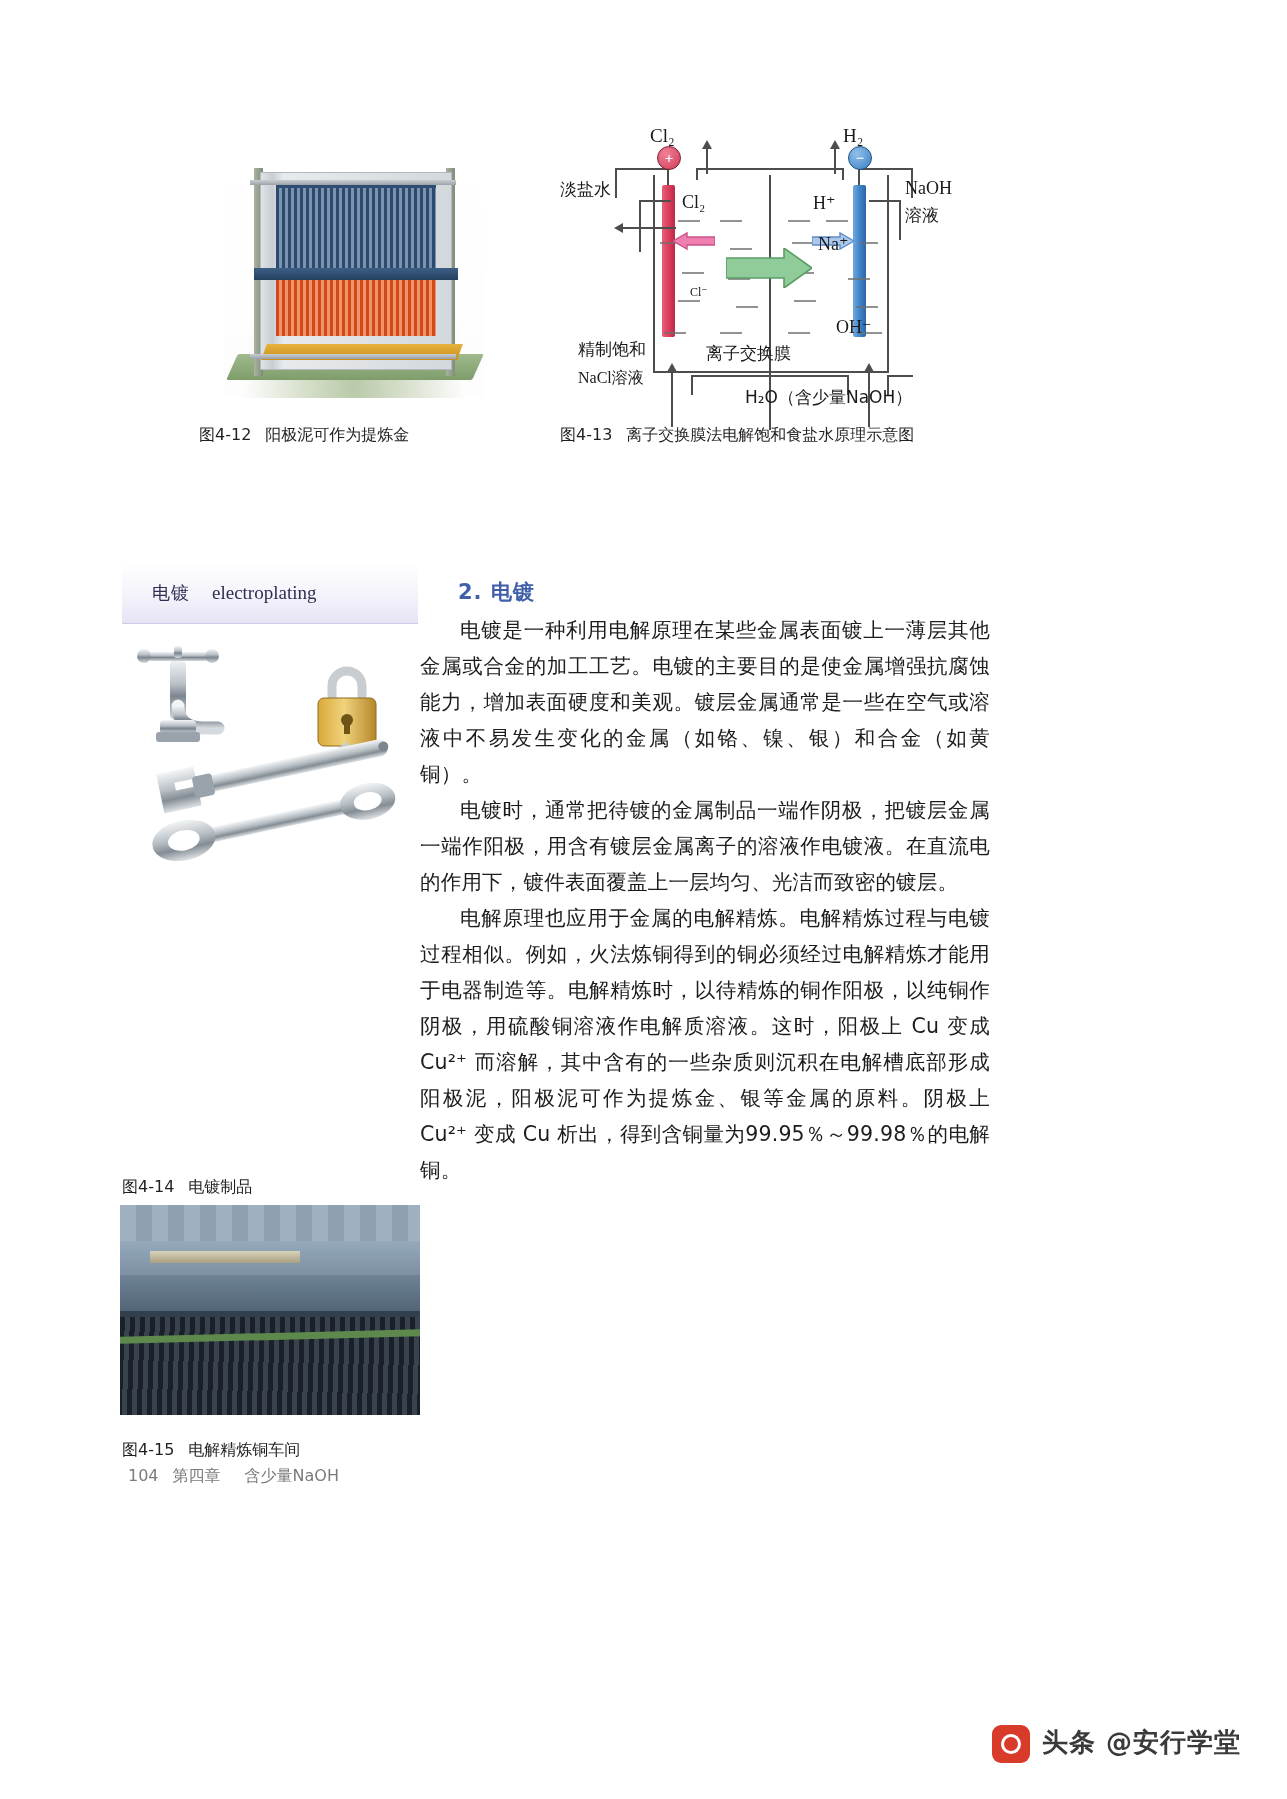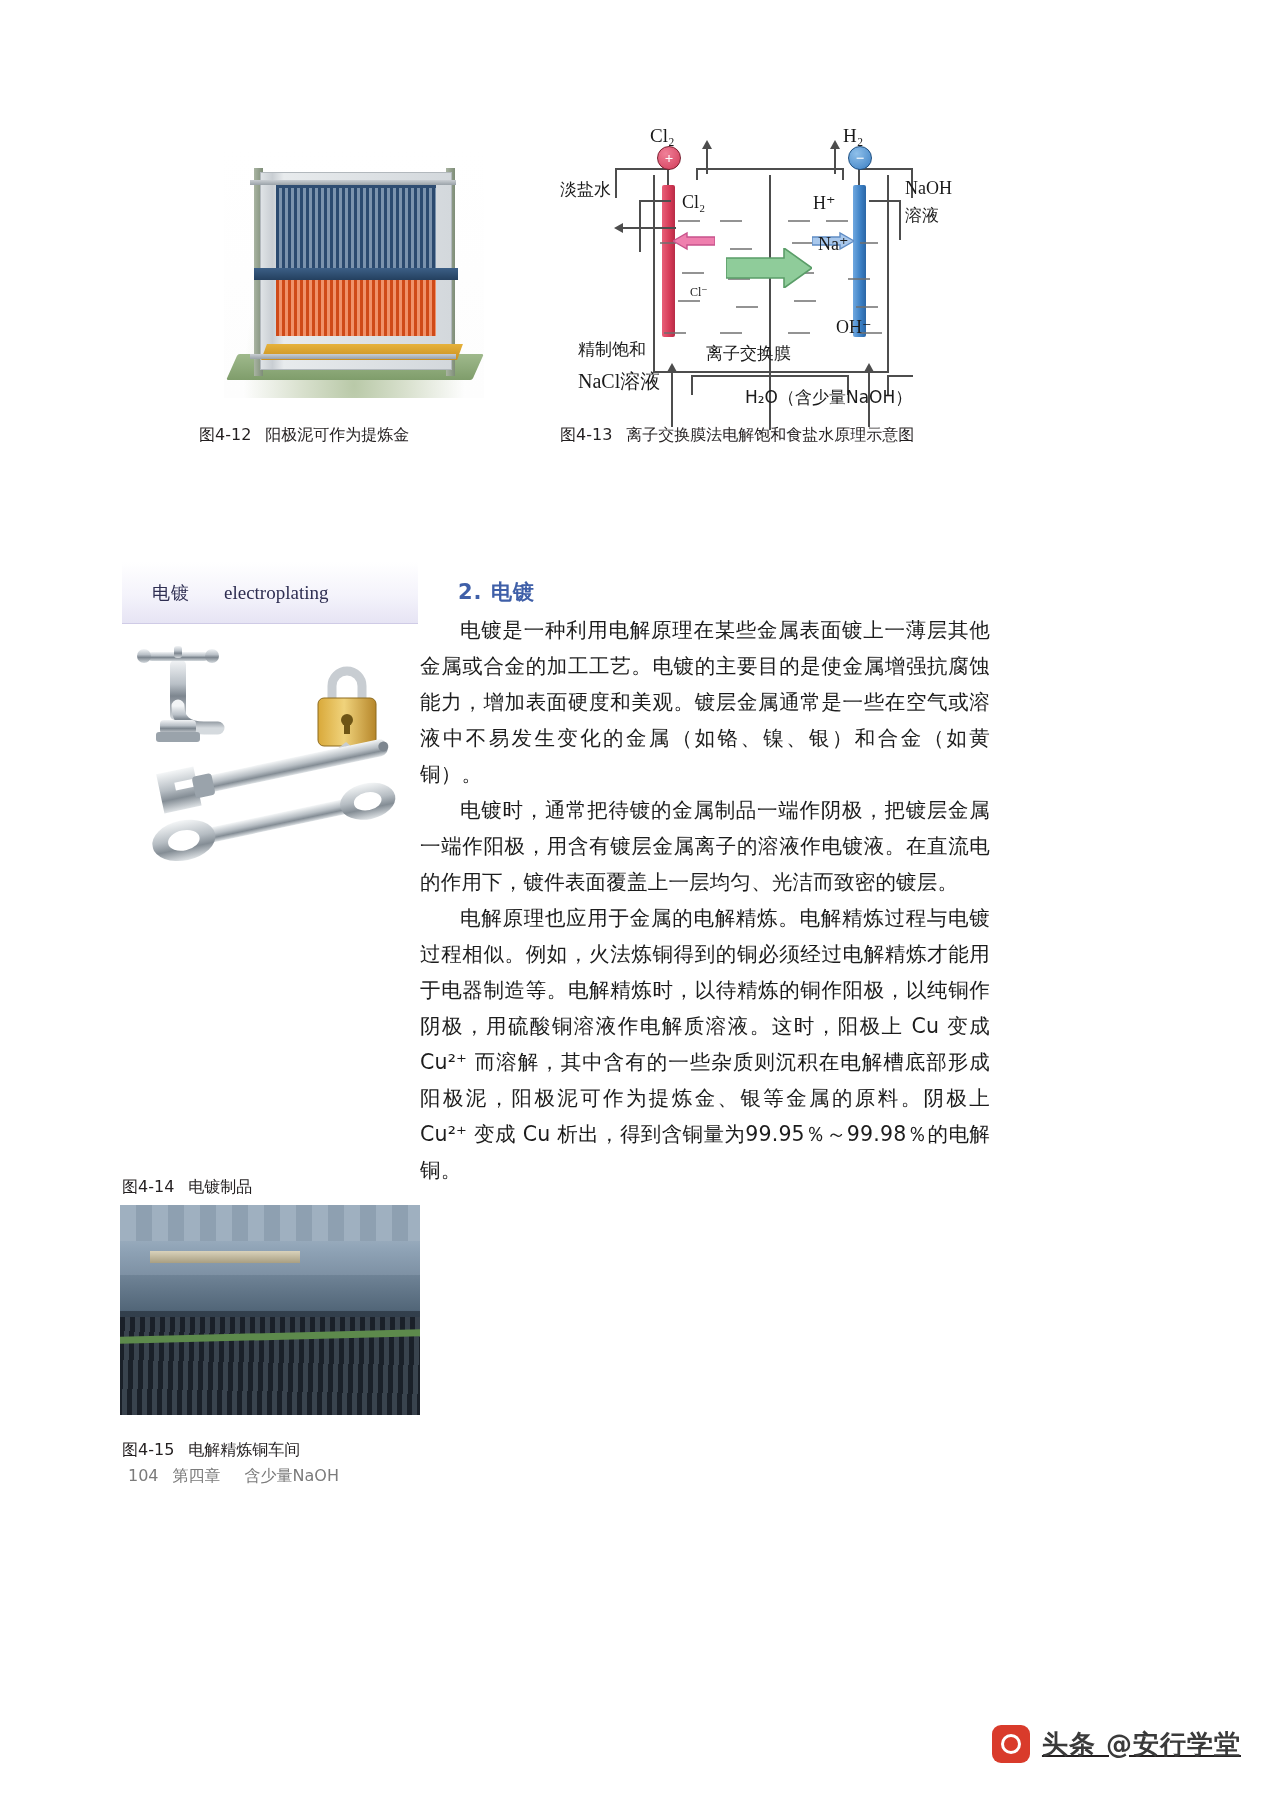--- a/index.html
+++ b/index.html
@@ -113,21 +113,21 @@
     position:absolute;font-size:16px;color:#231f20;white-space:nowrap;
     font-family:"DejaVu Sans","Liberation Sans",sans-serif;
   }
   .cap .num{letter-spacing:0px;}
   .cap .gap{display:inline-block;width:14px;}
   .vocab{
     width:296px;height:62px;
     background:linear-gradient(180deg,#ffffff 0%,#f4f3fb 55%,#e6e4f4 100%);
     border-bottom:1px solid #cfcbe6;
     display:flex;align-items:center;
-    box-sizing:border-box;padding-left:30px;gap:12px;
+    box-sizing:border-box;padding-left:30px;
   }
   .vocab .cn{
     font-family:"DejaVu Sans","Liberation Sans",sans-serif;
     font-size:18px;color:#2e2e52;letter-spacing:1px;
   }
   .vocab .en{
     font-family:"Liberation Serif","DejaVu Serif",serif;
     font-size:19px;color:#2e2e52;margin-left:22px;
   }
 
@@ -182,21 +182,21 @@
     position:absolute;left:128px;top:1466px;
     font-family:"DejaVu Sans","Liberation Sans",sans-serif;
     font-size:16px;color:#7b7b7b;white-space:nowrap;
   }
   .footer .pg{margin-right:14px;}
   .footer .gap2{display:inline-block;width:24px;}
 
   
   .wm{
     position:absolute;right:46px;bottom:36px;
-    display:flex;align-items:center;gap:12px;text-decoration:underline;
+    display:flex;gap:12px;
   }
   .wm-logo{
     width:38px;height:38px;border-radius:9px;
     background:#d93b2b;position:relative;flex:none;
   }
   .wm-logo:before{
     content:"";position:absolute;left:9px;top:9px;width:20px;height:20px;
     border:3px solid #fff;border-radius:50%;box-sizing:border-box;
   }
   .wm-text{
@@ -308,21 +308,21 @@
       <div class="lbl" style="left:283px;top:5px;font-size:19px;">H₂</div>
       <div class="lbl lbl-cn" style="left:0px;top:58px;">淡盐水</div>
       <div class="lbl" style="left:345px;top:58px;font-size:18px;">NaOH</div>
       <div class="lbl lbl-cn" style="left:345px;top:84px;">溶液</div>
       <div class="lbl" style="left:122px;top:72px;font-size:18px;">Cl₂</div>
       <div class="lbl" style="left:253px;top:72px;font-size:18px;">H⁺</div>
       <div class="lbl" style="left:258px;top:113px;font-size:18px;">Na⁺</div>
       <div class="lbl" style="left:130px;top:165px;font-size:12px;">Cl⁻</div>
       <div class="lbl" style="left:276px;top:196px;font-size:18px;">OH⁻</div>
       <div class="lbl lbl-cn" style="left:18px;top:218px;">精制饱和</div>
-      <div class="lbl" style="left:18px;top:248px;font-size:20px;">NaCl溶液</div>
+      <div class="lbl" style="left:18px;top:248px;font-size:16px;">NaCl溶液</div>
       <div class="lbl lbl-cn" style="left:146px;top:222px;">离子交换膜</div>
       <div class="lbl lbl-cn" style="left:185px;top:266px;">H₂O（含少量NaOH）</div>
     </div>
 
     <div class="cap" style="left:199px;top:305px;">
       <span class="num">图4-12</span><span class="gap"></span><span>阳极泥可作为提炼金</span>
     </div>
     <div class="cap" style="left:560px;top:305px;">
       <span class="num">图4-13</span><span class="gap"></span><span>离子交换膜法电解饱和食盐水原理示意图</span>
     </div>

